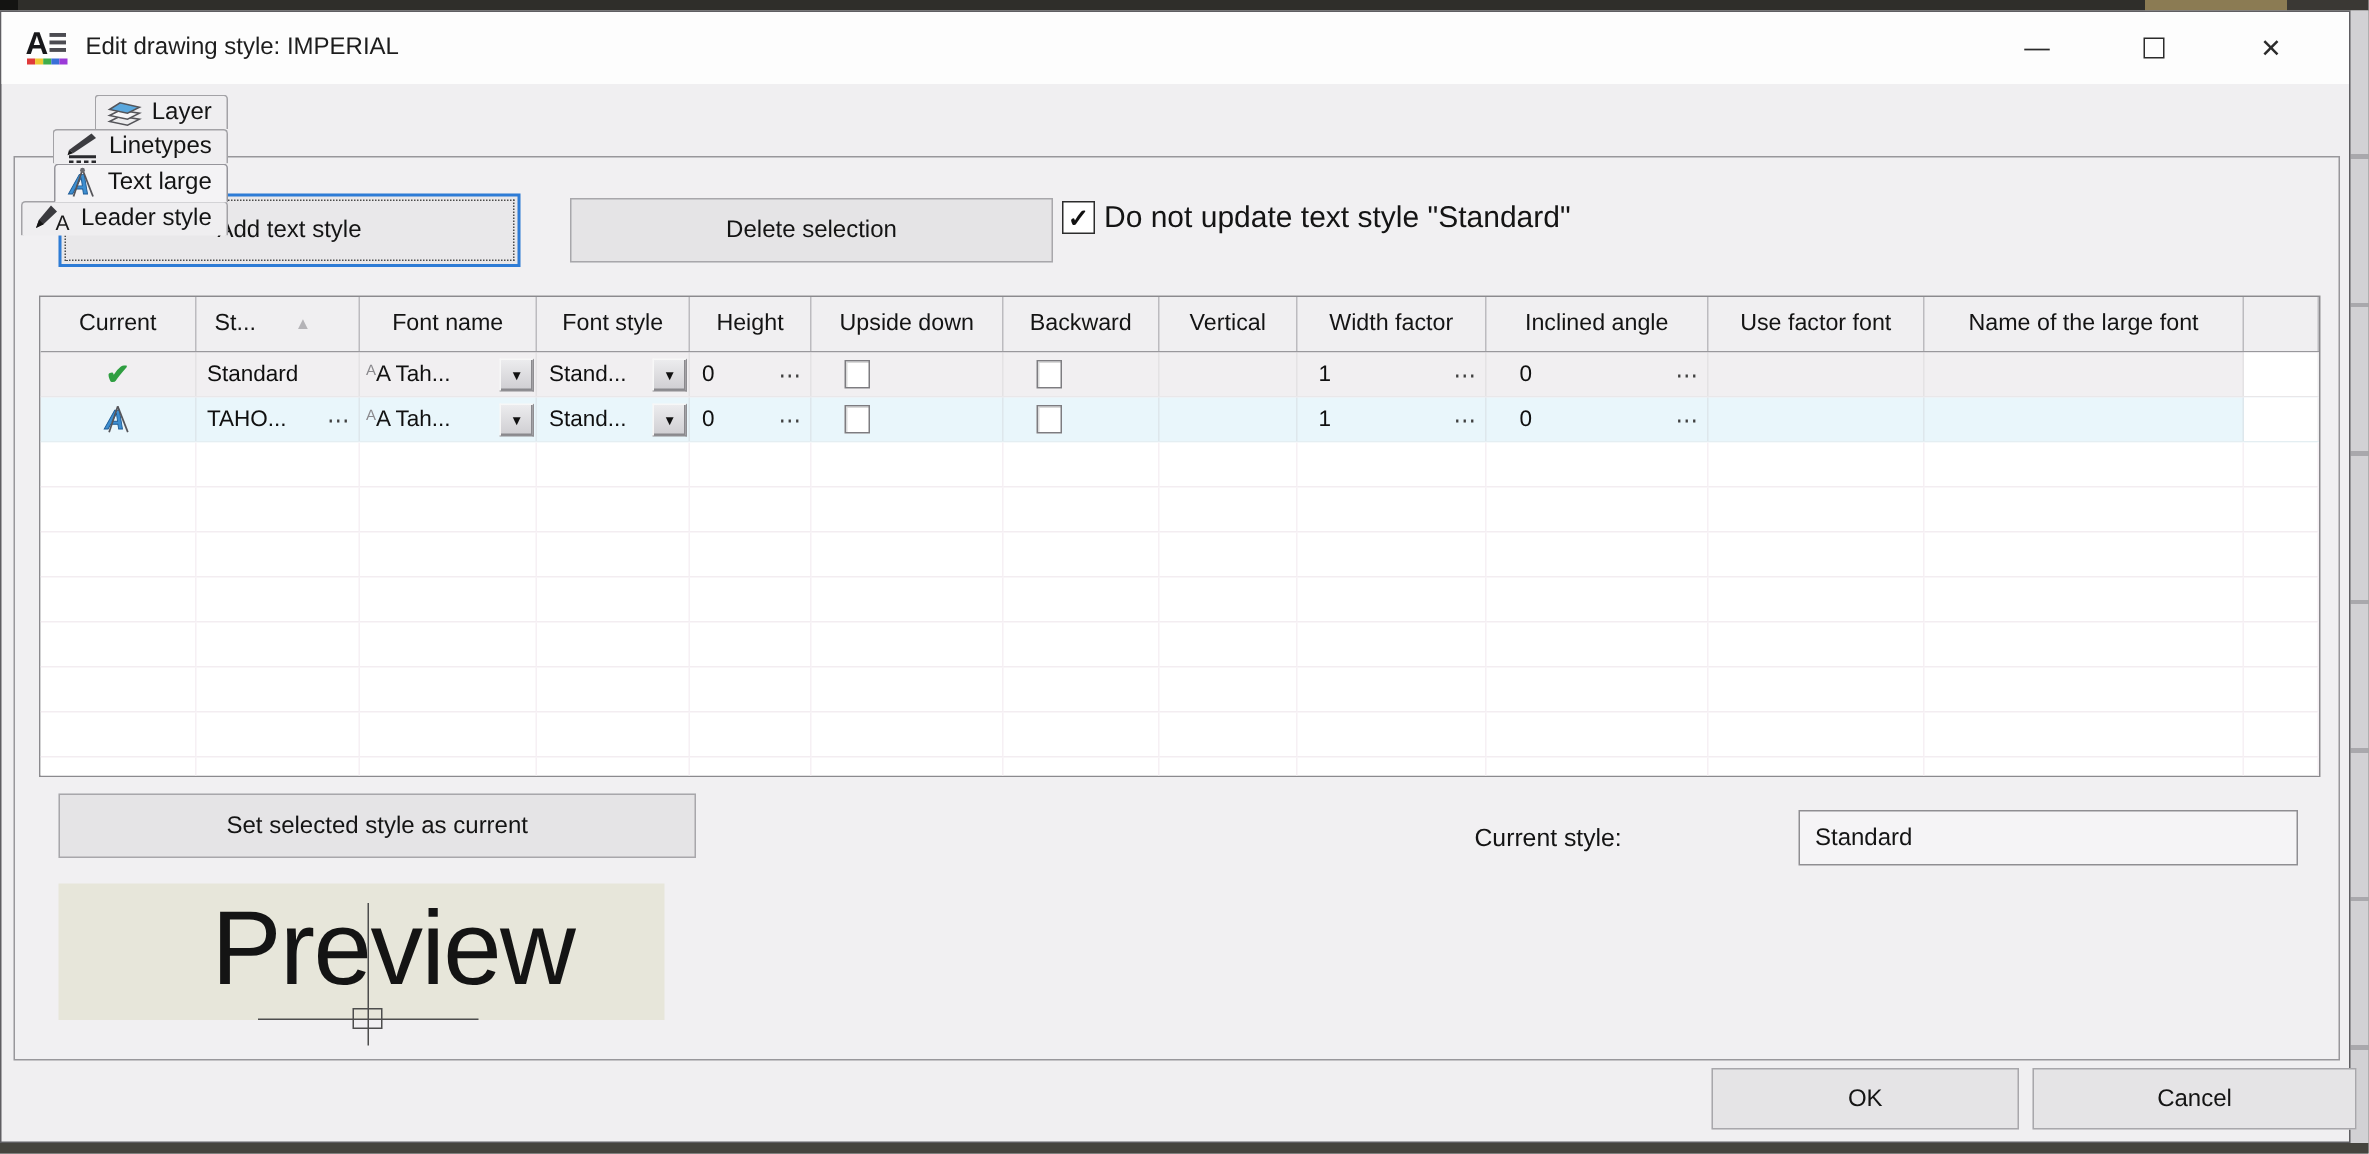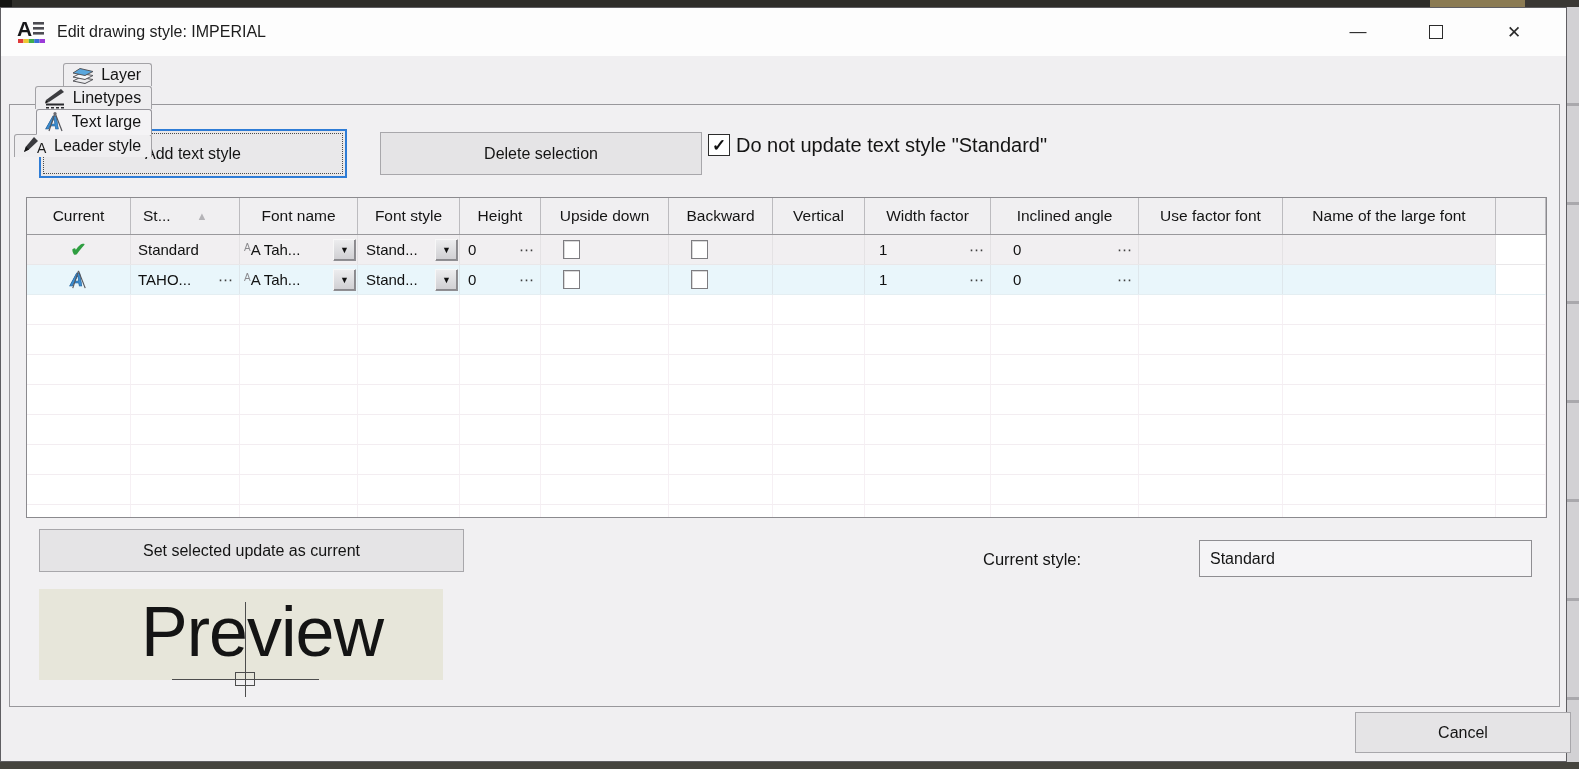--- a/index.html
+++ b/index.html
@@ -411,26 +411,27 @@
             <div class="td"></div>
             <div class="td"></div>
             <div class="td"></div>
             <div class="td"></div>
             <div class="td"></div>
             <div class="td"></div>
           </div>
         </div>
     </div>
 
-    <div class="btn set-btn">Set selected update as current</div>
+    <div class="btn set-btn">Set selected style as current</div>
     <span class="cur-label">Current style:</span>
     <div class="cur-field">Standard</div>
 
     <div class="preview">
       <span class="preview-text">Preview</span>
       <span class="ch-v"></span>
       <span class="ch-h"></span>
       <span class="ch-sq"></span>
     </div>
   </div>
 
+  <div class="btn ok-btn">OK</div>
   <div class="btn cancel-btn">Cancel</div>
 </div>
 
 </body></html>

